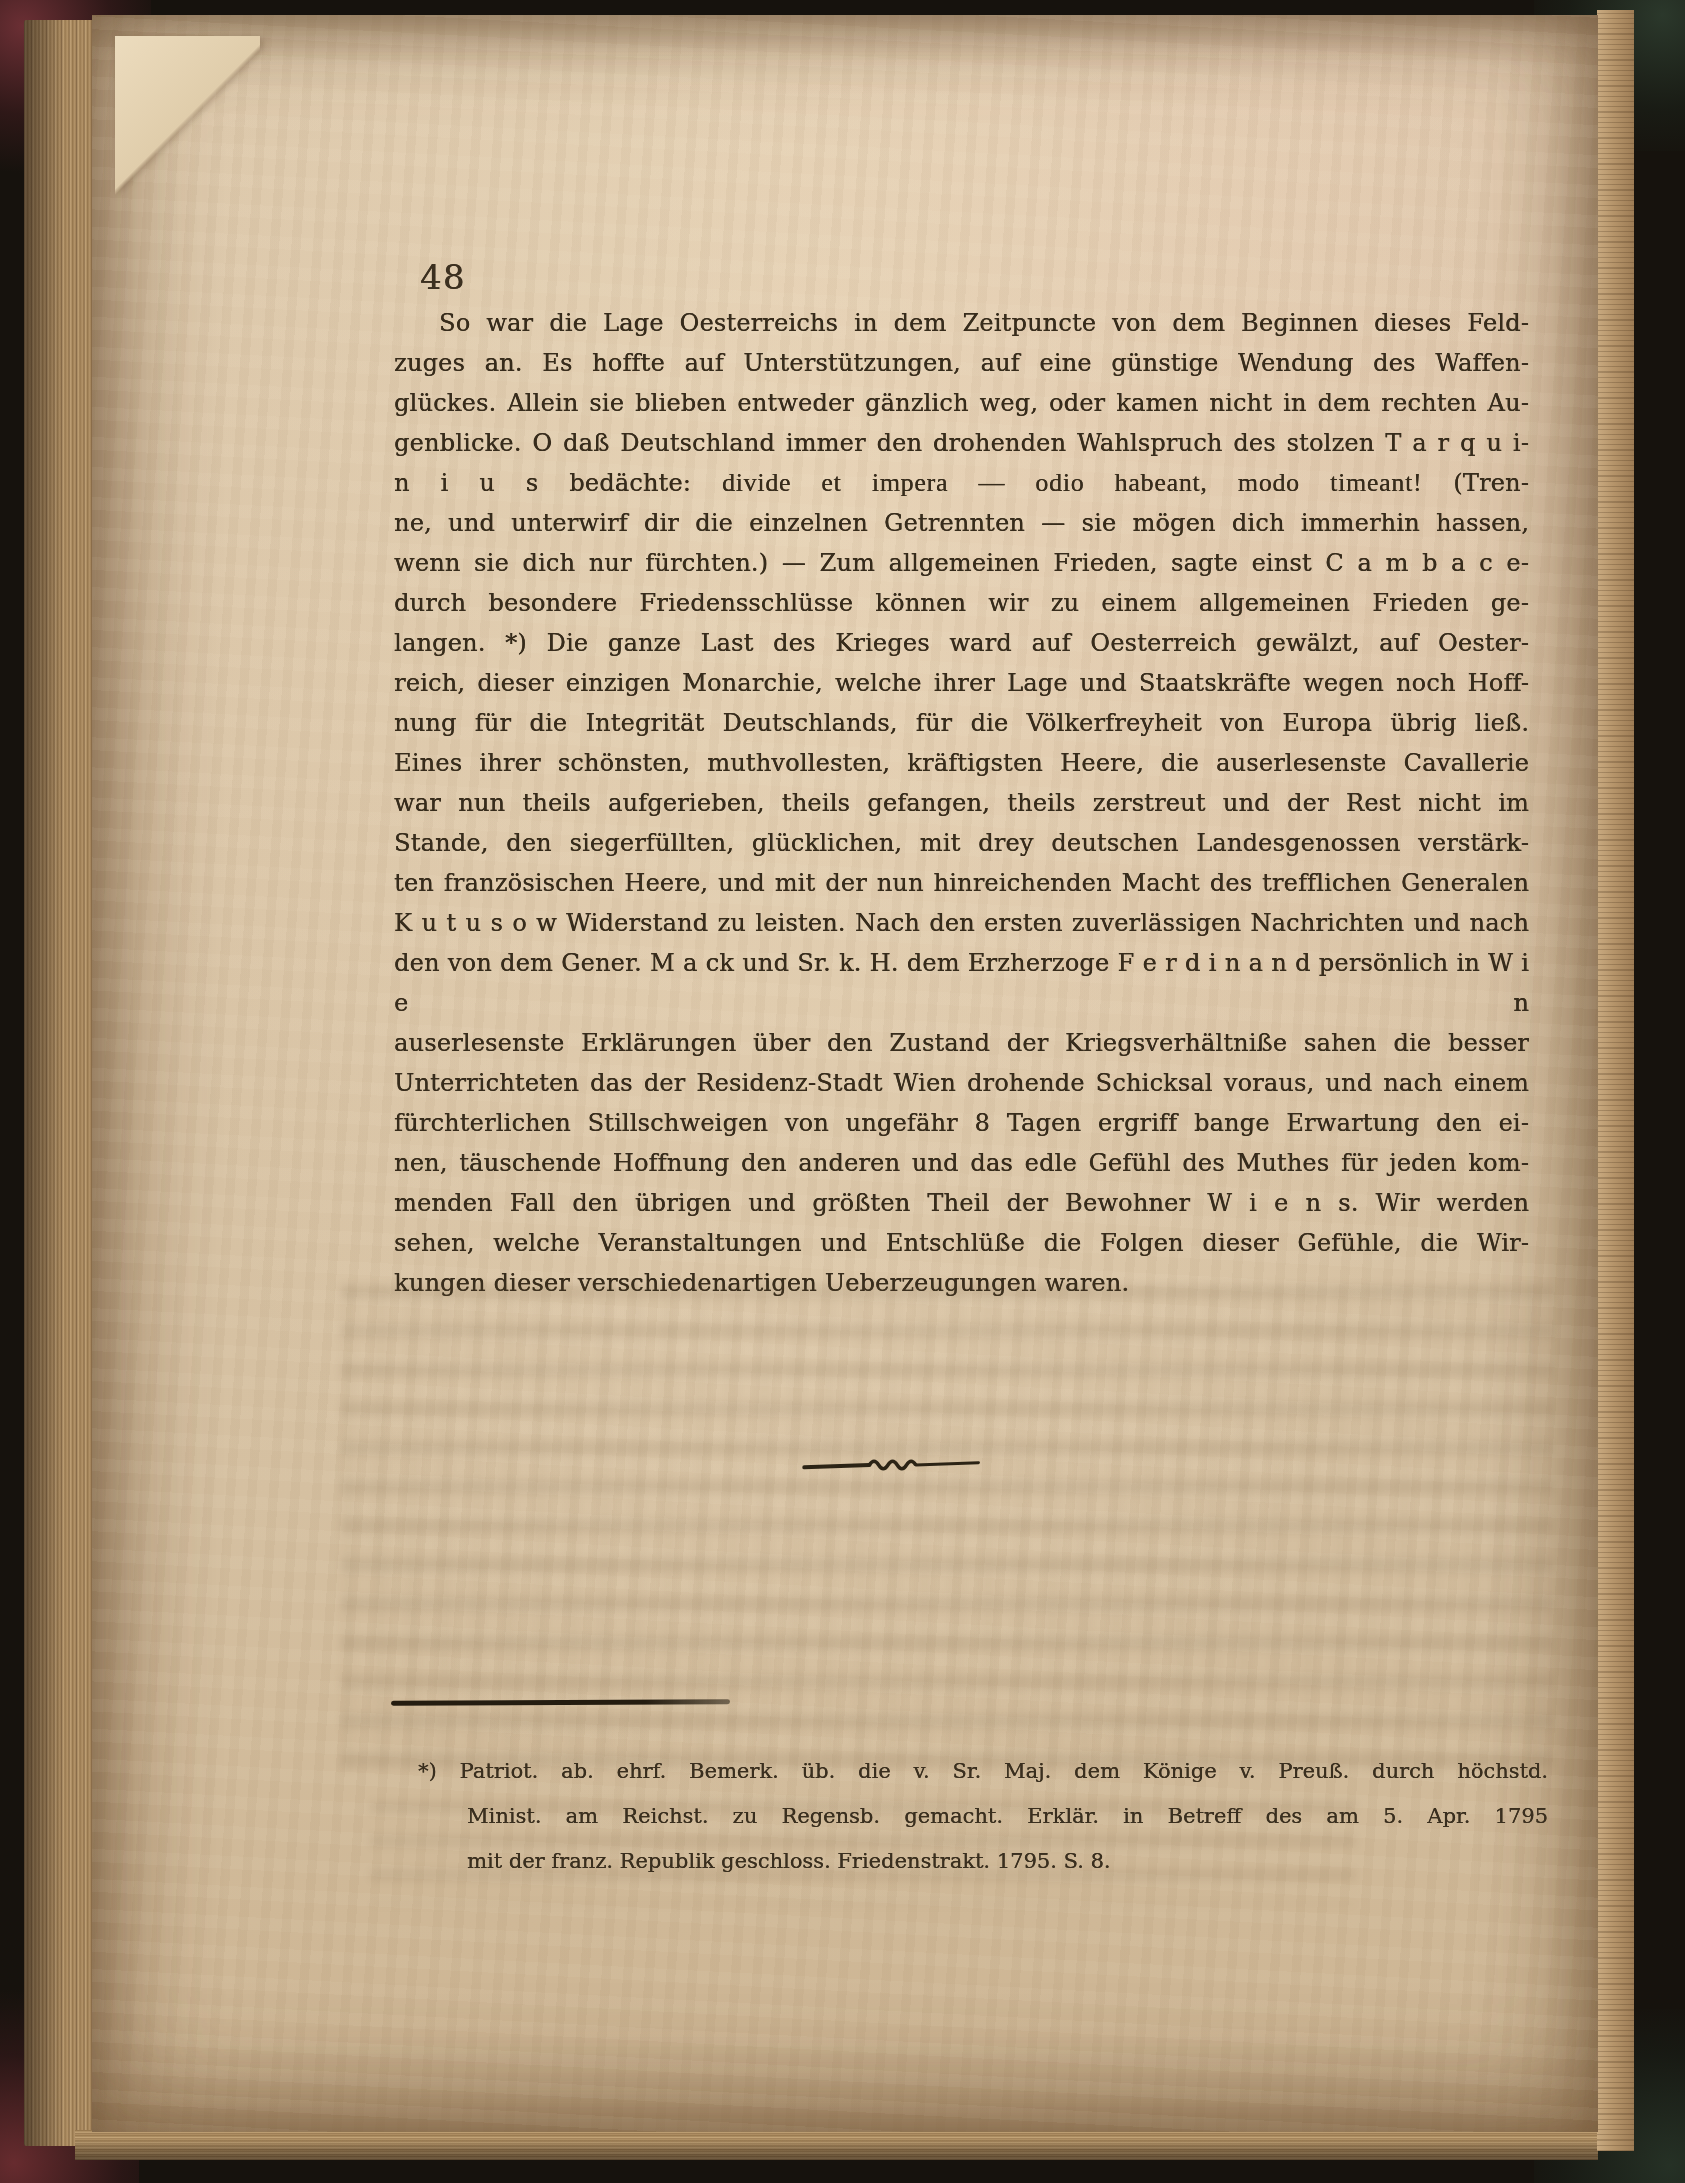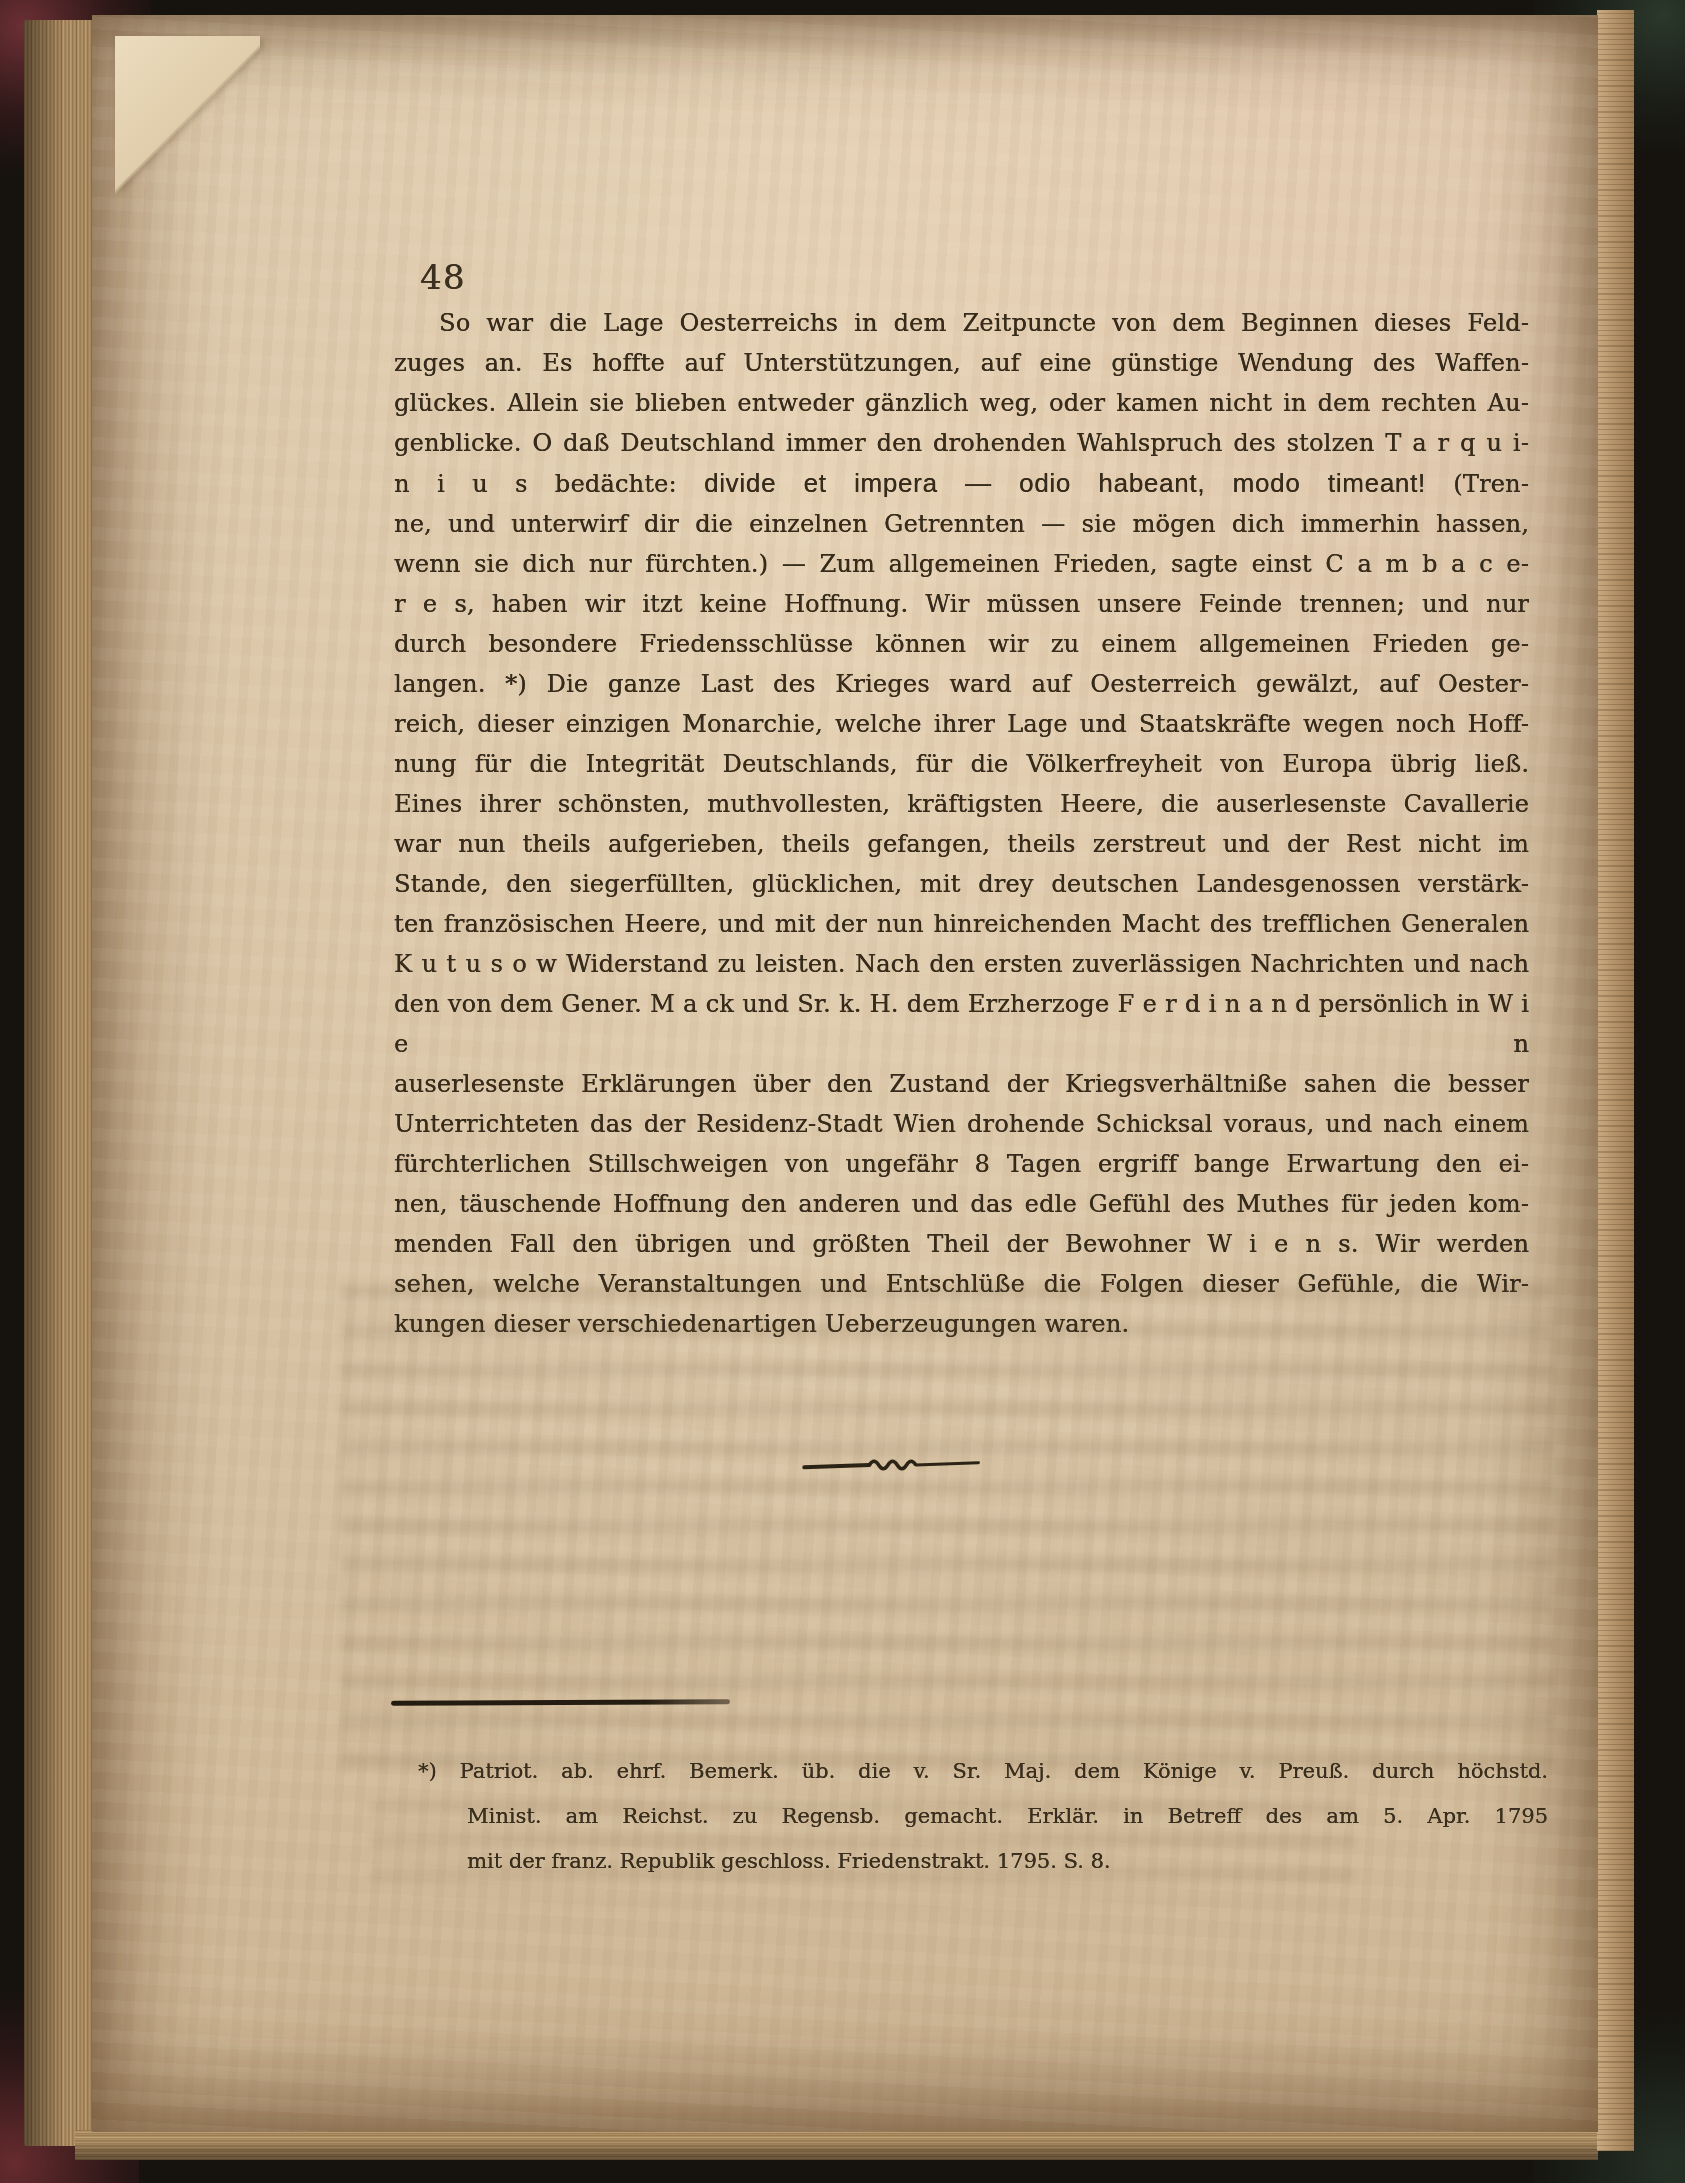--- a/index.html
+++ b/index.html
@@ -82,21 +82,21 @@
   }
   .text-block { position:absolute; left:302px; top:288px; width:1135px; }
   .line {
     font-size:24px; line-height:40px; color:#372c1c;
     text-align:justify; text-align-last:justify;
     letter-spacing:0.2px; text-shadow:0.3px 0 0 currentColor;
   }
   .line.indent { text-indent:45px; }
   .line.no-just { text-align-last:left; }
   .latin {
-    font-family:Liberation Sans, sans-serif;
+    font-family:Liberation Serif, serif;
     font-size:26px; letter-spacing:0.7px; text-shadow:0.2px 0 0 currentColor;
   }
 
   
   .divider { position:absolute; left:710px; top:1436px; width:180px; height:28px; }
 
   
   .bleedthrough {
     position:absolute; left:249px; top:1270px; width:1212px; height:487px;
     background:
@@ -148,21 +148,20 @@
   <div class="page-number">48</div>
 
   <div class="text-block">
     <div class="line indent">So war die Lage Oesterreichs in dem Zeitpuncte von dem Beginnen dieses Feld-</div>
     <div class="line">zuges an. Es hoffte auf Unterstützungen, auf eine günstige Wendung des Waffen-</div>
     <div class="line">glückes. Allein sie blieben entweder gänzlich weg, oder kamen nicht in dem rechten Au-</div>
     <div class="line">genblicke. O daß Deutschland immer den drohenden Wahlspruch des stolzen T a r q u i-</div>
     <div class="line"><span>n i u s bedächte:</span> <span class="latin">divide et impera — odio habeant, modo timeant!</span> <span>(Tren-</span></div>
     <div class="line">ne, und unterwirf dir die einzelnen Getrennten — sie mögen dich immerhin hassen,</div>
     <div class="line">wenn sie dich nur fürchten.) — Zum allgemeinen Frieden, sagte einst C a m b a c e-</div>
-    <div class="line">r e s, haben wir itzt keine Hoffnung. Wir müssen unsere Feinde trennen; und nur</div>
     <div class="line">durch besondere Friedensschlüsse können wir zu einem allgemeinen Frieden ge-</div>
     <div class="line">langen. *) Die ganze Last des Krieges ward auf Oesterreich gewälzt, auf Oester-</div>
     <div class="line">reich, dieser einzigen Monarchie, welche ihrer Lage und Staatskräfte wegen noch Hoff-</div>
     <div class="line">nung für die Integrität Deutschlands, für die Völkerfreyheit von Europa übrig ließ.</div>
     <div class="line">Eines ihrer schönsten, muthvollesten, kräftigsten Heere, die auserlesenste Cavallerie</div>
     <div class="line">war nun theils aufgerieben, theils gefangen, theils zerstreut und der Rest nicht im</div>
     <div class="line">Stande, den siegerfüllten, glücklichen, mit drey deutschen Landesgenossen verstärk-</div>
     <div class="line">ten französischen Heere, und mit der nun hinreichenden Macht des trefflichen Generalen</div>
     <div class="line">K u t u s o w Widerstand zu leisten. Nach den ersten zuverlässigen Nachrichten und nach</div>
     <div class="line">den von dem Gener. M a ck und Sr. k. H. dem Erzherzoge F e r d i n a n d persönlich in W i e n</div>

